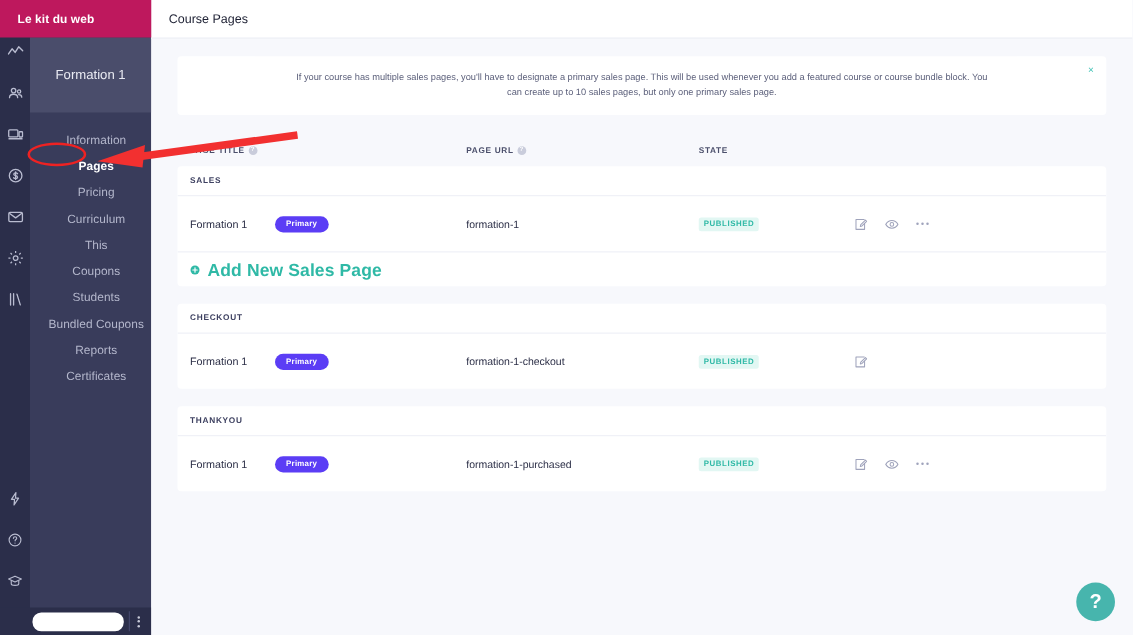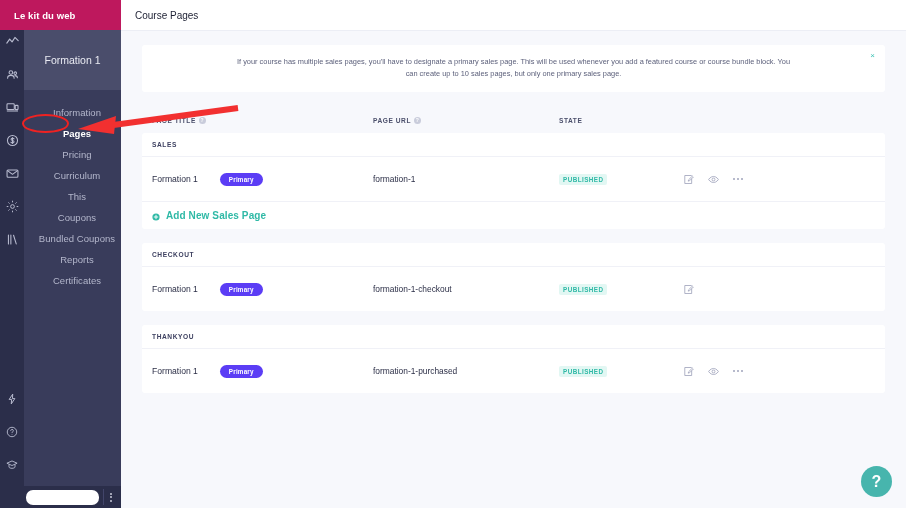--- a/index.html
+++ b/index.html
@@ -171,21 +171,21 @@
   .actions { display: flex; align-items: center; gap: 14px; color: #9fa3bb; }
   .act { display: flex; align-items: center; justify-content: center; cursor: pointer; }
   .dots-h { display: flex; gap: 2px; align-items: center; }
   .dots-h i { width: 2px; height: 2px; border-radius: 50%; background: #9fa3bb; display: block; }
 
   .addrow {
     height: 28px; display: flex; align-items: center;
     padding-left: 10px; gap: 6px;
     border-top: 1px solid #f0f1f7;
   }
-  .add-label { font-size: 10px; font-weight: bold; color: #2fb9a6; letter-spacing: .1px; }
+  .add-label { font-size: 14px; font-weight: bold; color: #2fb9a6; letter-spacing: .1px; }
 
   .help-fab {
     position: absolute; right: 14px; bottom: 11px;
     width: 31px; height: 31px; border-radius: 50%;
     background: #47b5ad; color: #ffffff;
     display: flex; align-items: center; justify-content: center;
     font-size: 16px; font-weight: bold;
     cursor: pointer;
   }
 
@@ -295,20 +295,23 @@
           <span>Pricing</span>
         </div>
       <div class="nav-item">
           <span>Curriculum</span>
         </div>
       <div class="nav-item">
           <span>This</span>
         </div>
       <div class="nav-item">
           <span>Coupons</span>
+        </div>
+      <div class="nav-item">
+          <span>Students</span>
         </div>
       <div class="nav-item">
           <span>Bundled Coupons</span>
         </div>
       <div class="nav-item">
           <span>Reports</span>
         </div>
       <div class="nav-item">
           <span>Certificates</span>
         </div>

